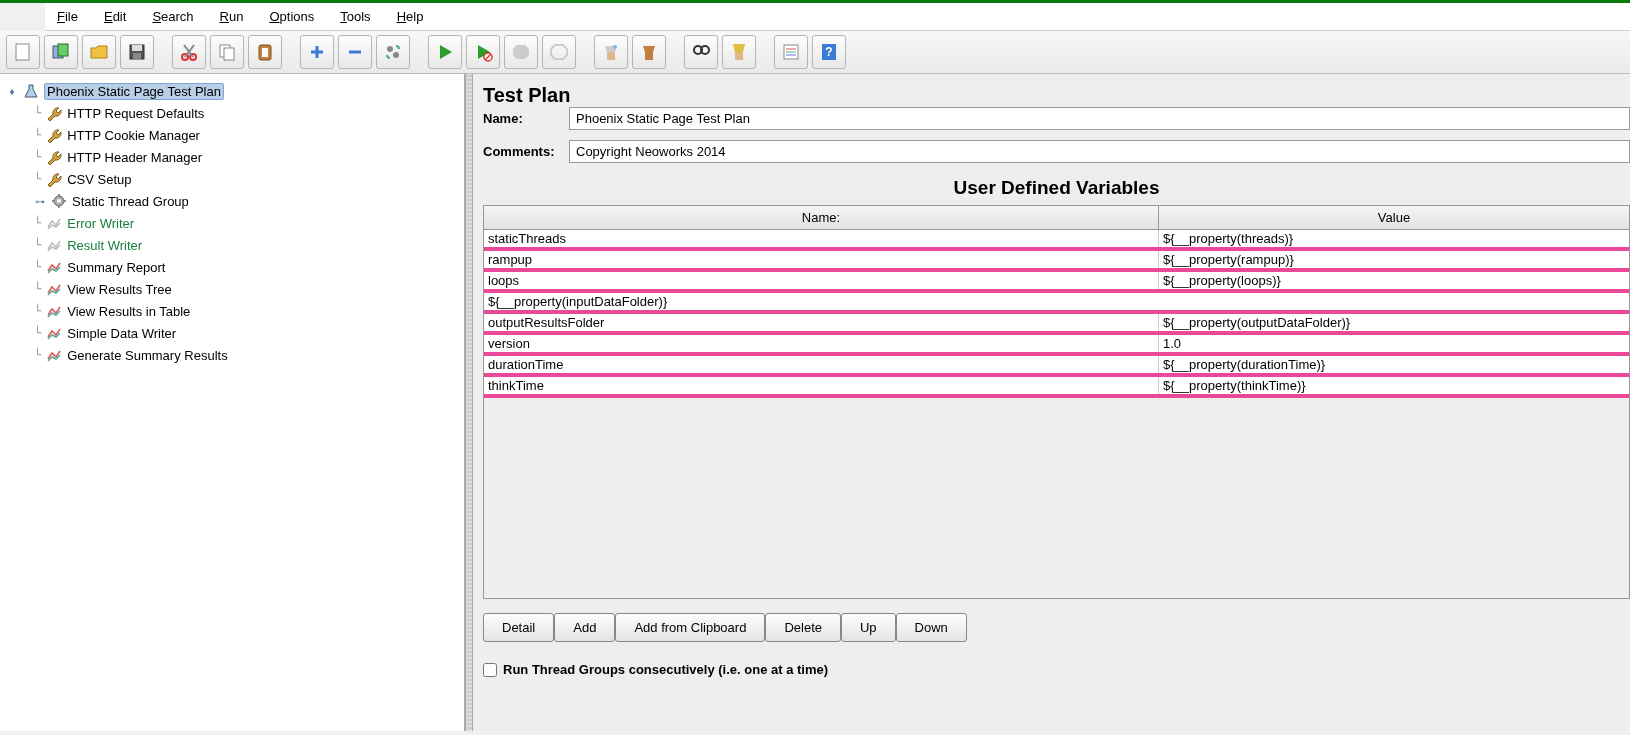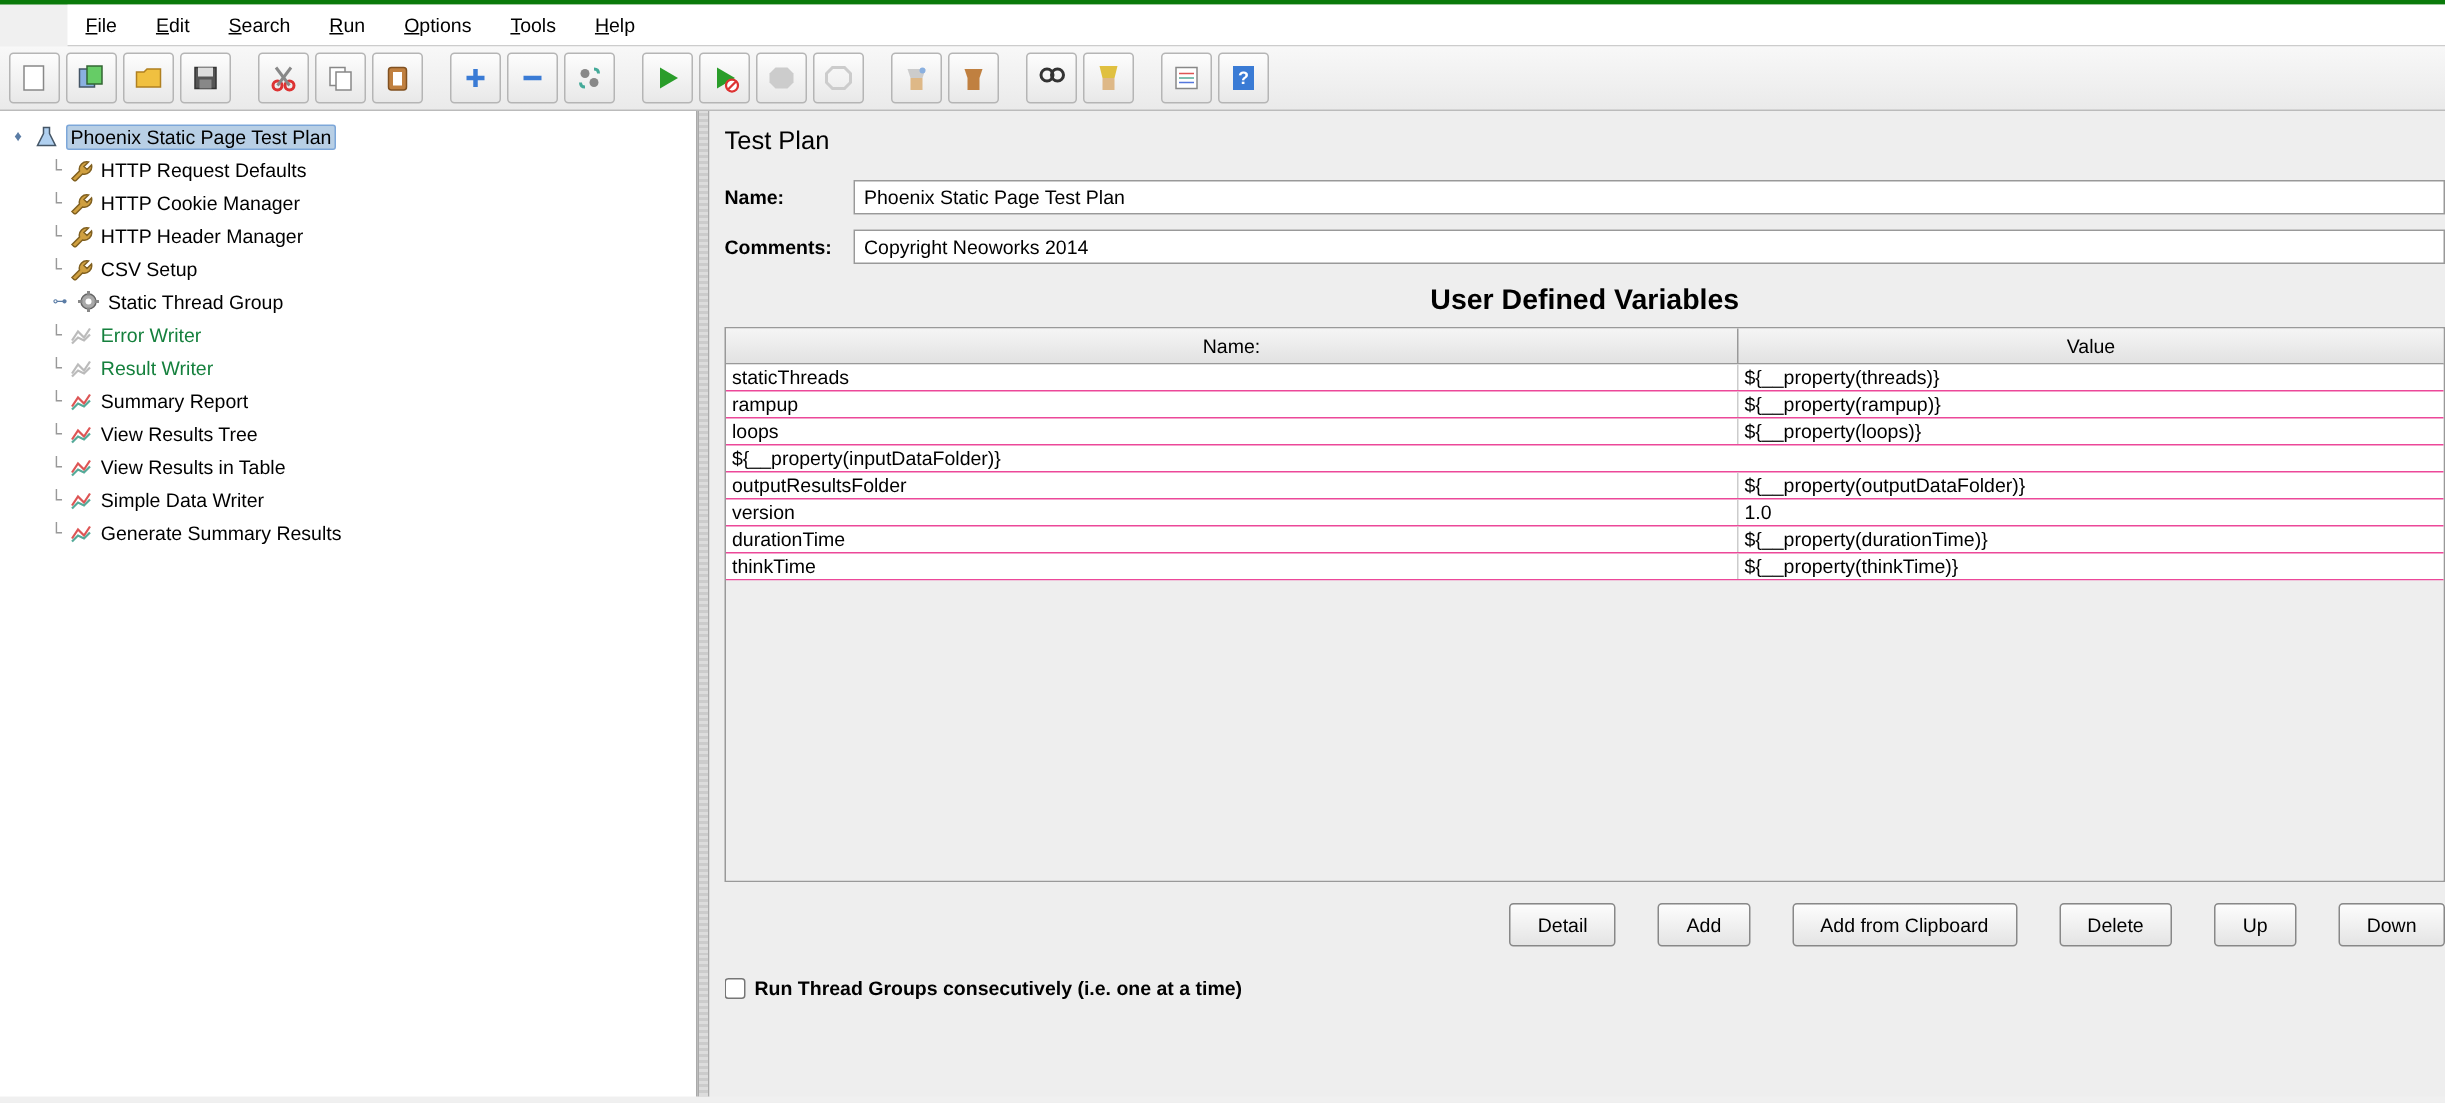--- a/index.html
+++ b/index.html
@@ -102,23 +102,22 @@
   border-right: 1px solid #aaa;
   cursor: col-resize;
 }
 .editor {
   flex: 1;
   background: #eee;
   padding: 10px 0 10px 10px;
   overflow: auto;
 }
 .editor h2 {
-  font-size: 17px;
-  font-weight: normal;
-  margin-bottom: 16px;
+  font-size: 20px;
+  font-weight: bold;
 }
 .field-row {
   display: flex;
   align-items: center;
   margin-bottom: 10px;
   gap: 6px;
 }
 .field-row label {
   font-weight: bold;
   width: 80px;
@@ -150,37 +149,37 @@
   padding: 4px 8px;
   text-align: center;
   border-right: 1px solid #999;
 }
 .vars-header div:last-child { border-right: none; }
 .col-name { width: 675px; }
 .col-value { flex: 1; }
 .vars-body { background: #fff; }
 .vars-row {
   display: flex;
-  border-bottom: 1px solid #ec4899;
+  border-bottom: 4px solid #ec4899;
 }
 .vars-row div {
   padding: 1px 4px;
   border-right: 1px solid #ccc;
   overflow: hidden;
   white-space: nowrap;
 }
 .vars-row div:last-child { border-right: none; }
 .vars-empty {
   height: 200px;
   background: #eee;
 }
 .btn-row {
   display: flex;
-  justify-content: flex-end;
-  gap: 28px;
+  justify-content: flex-start;
+  gap: 0;
   margin: 14px 0;
 }
 .btn {
   padding: 6px 18px;
   border: 1px solid #888;
   background: linear-gradient(#fdfdfd, #e4e4e4);
   border-radius: 3px;
   cursor: pointer;
   font-size: 13px;
 }

